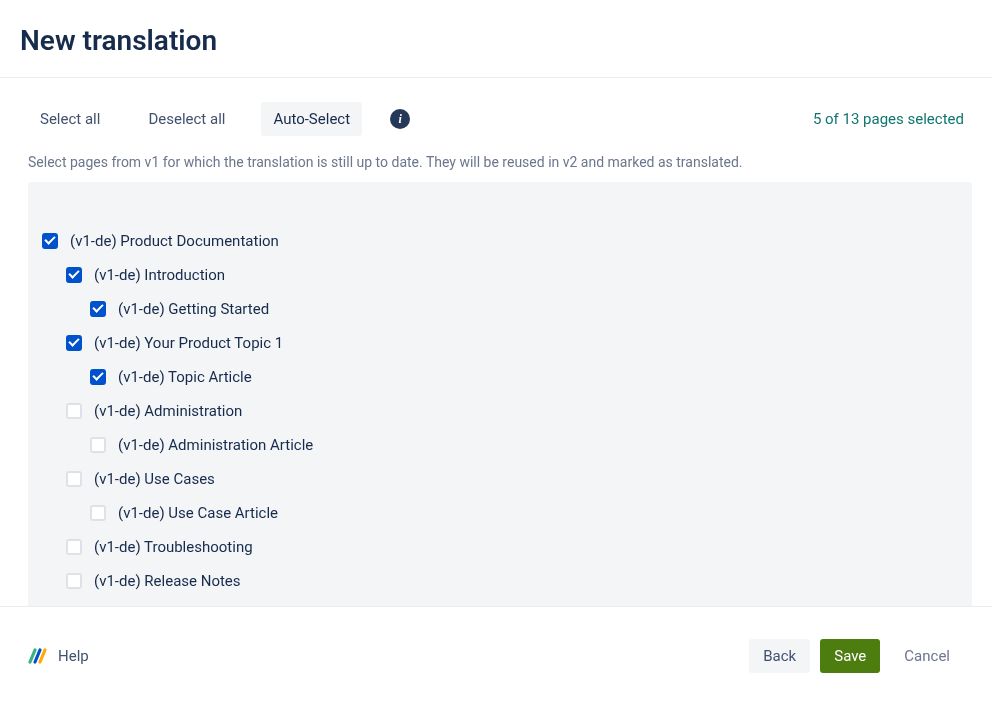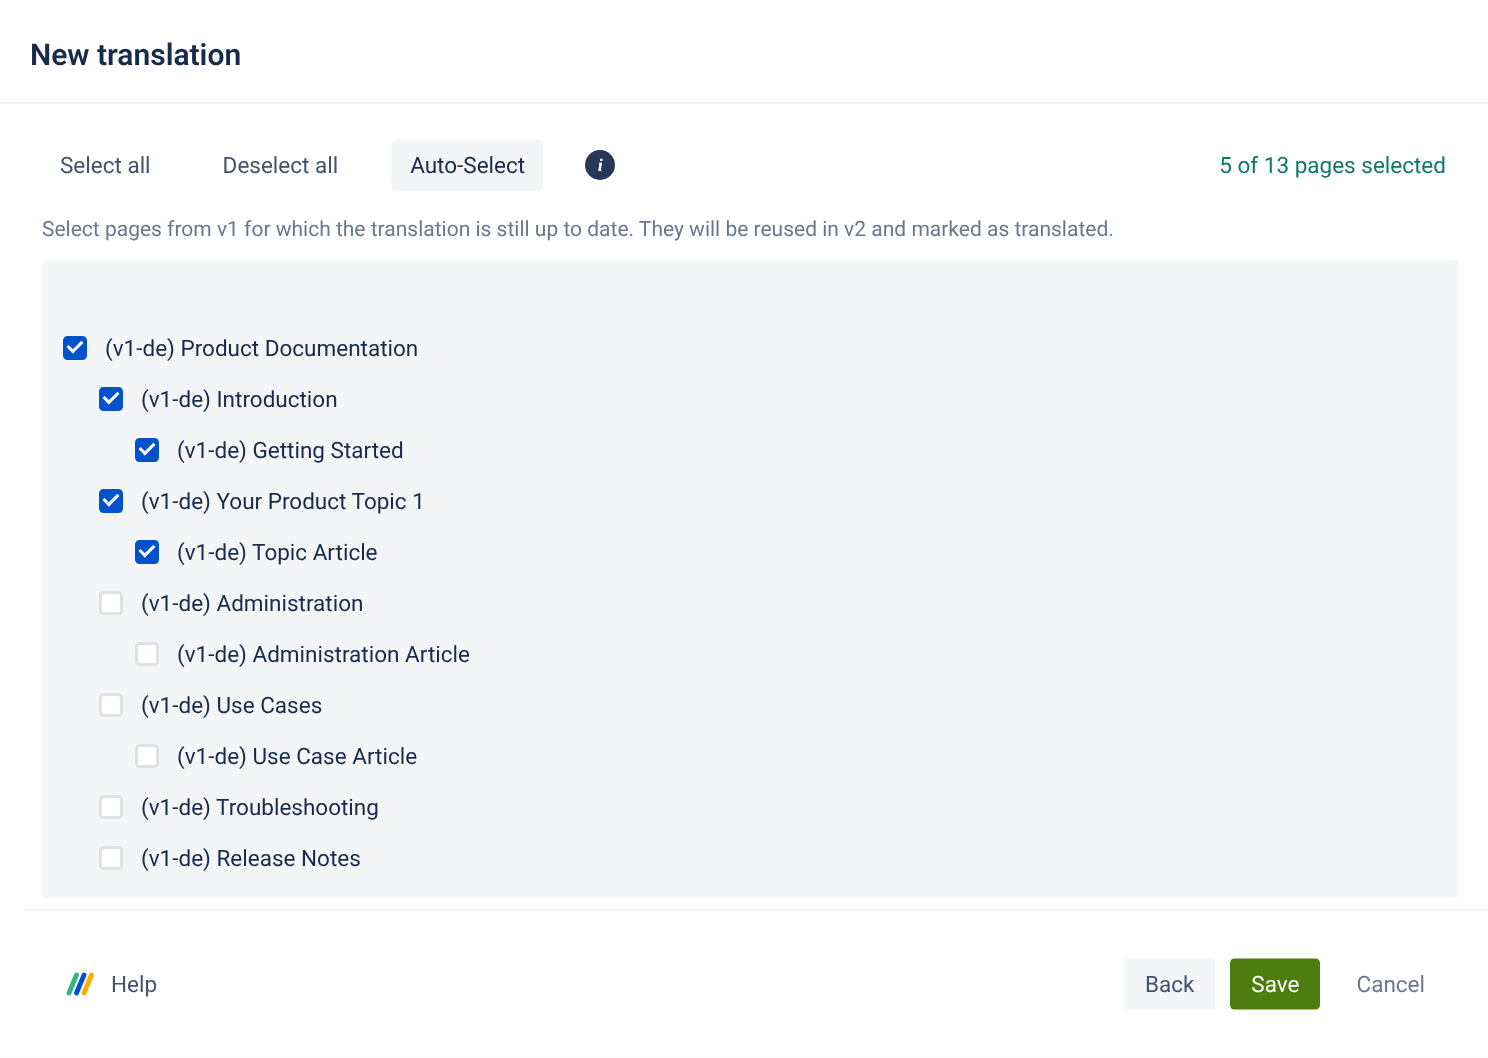--- a/index.html
+++ b/index.html
@@ -10,21 +10,21 @@
       font-size: 14px;
       width: 992px;
       height: 705px;
       overflow: hidden;
     }
     .header {
       padding: 24px 20px 20px 20px;
       border-bottom: 1px solid #EBECF0;
     }
     .header h1 {
-      font-size: 20px;
+      font-size: 28px;
       font-weight: 600;
       color: #172B4D;
     }
     .content {
       padding: 24px 20px 0 28px;
     }
     .toolbar {
       display: flex;
       align-items: center;
       gap: 24px;
@@ -111,21 +111,21 @@
       border: solid #fff;
       border-width: 0 2px 2px 0;
       transform: rotate(45deg);
     }
     .indent-0 { padding-left: 8px; margin-top: 32px; }
     .indent-1 { padding-left: 32px; }
     .indent-2 { padding-left: 56px; }
     .footer {
       position: absolute;
       bottom: 0;
-      left: 16px;
+      left: 0;
       right: 0;
       border-top: 1px solid #EBECF0;
       padding: 32px 28px;
       display: flex;
       align-items: center;
       background: #fff;
     }
     .help {
       display: flex;
       align-items: center;

